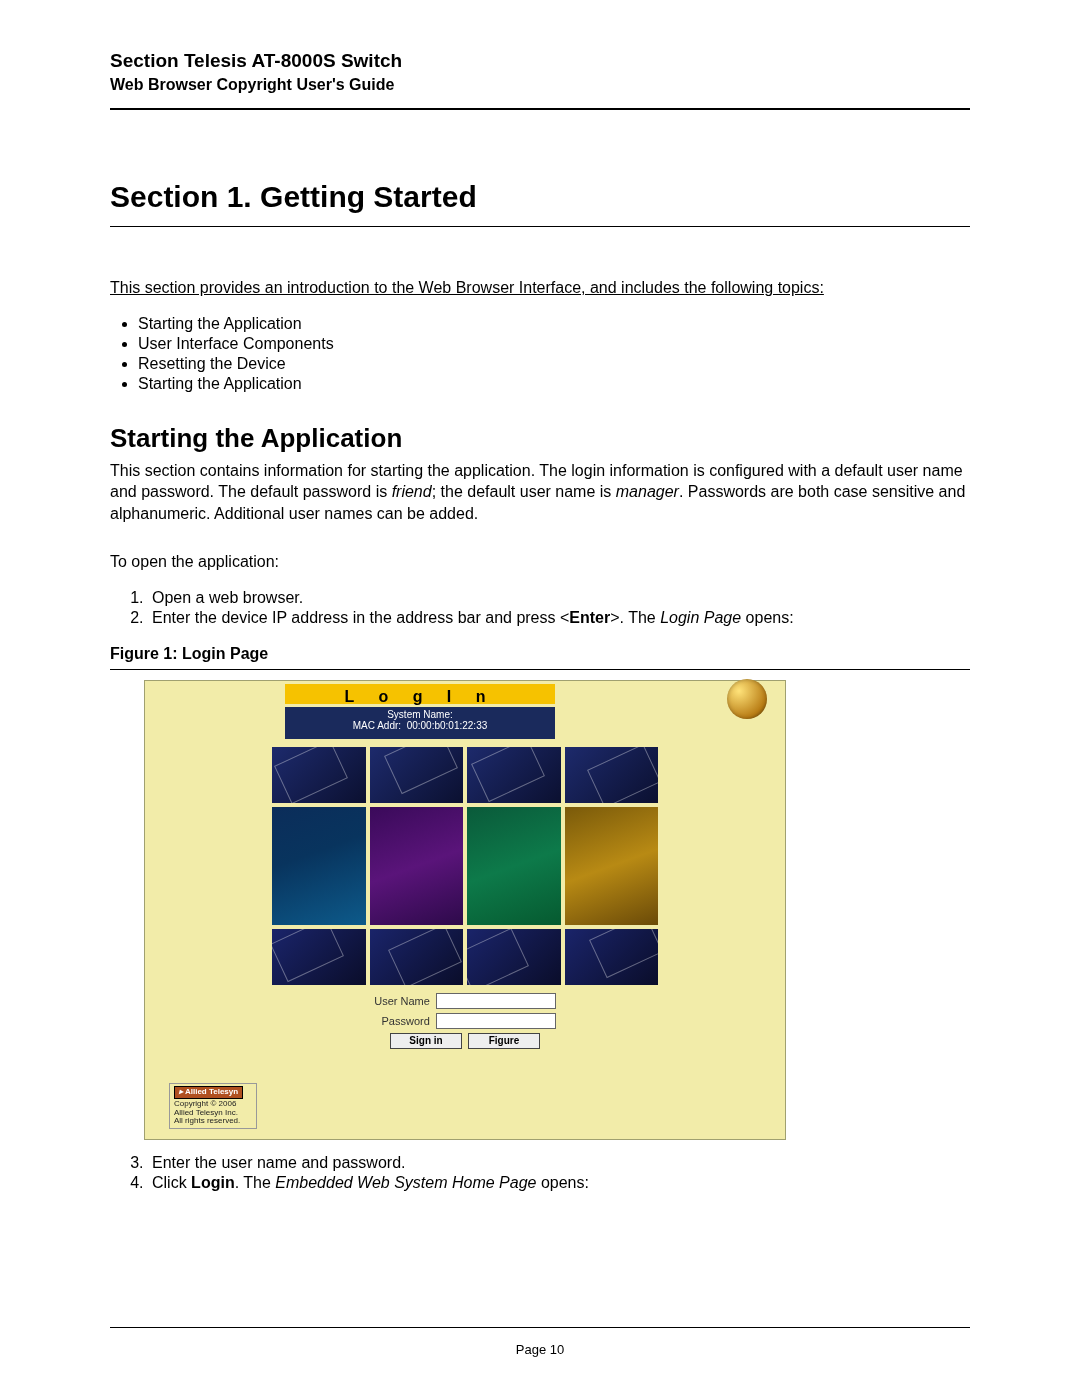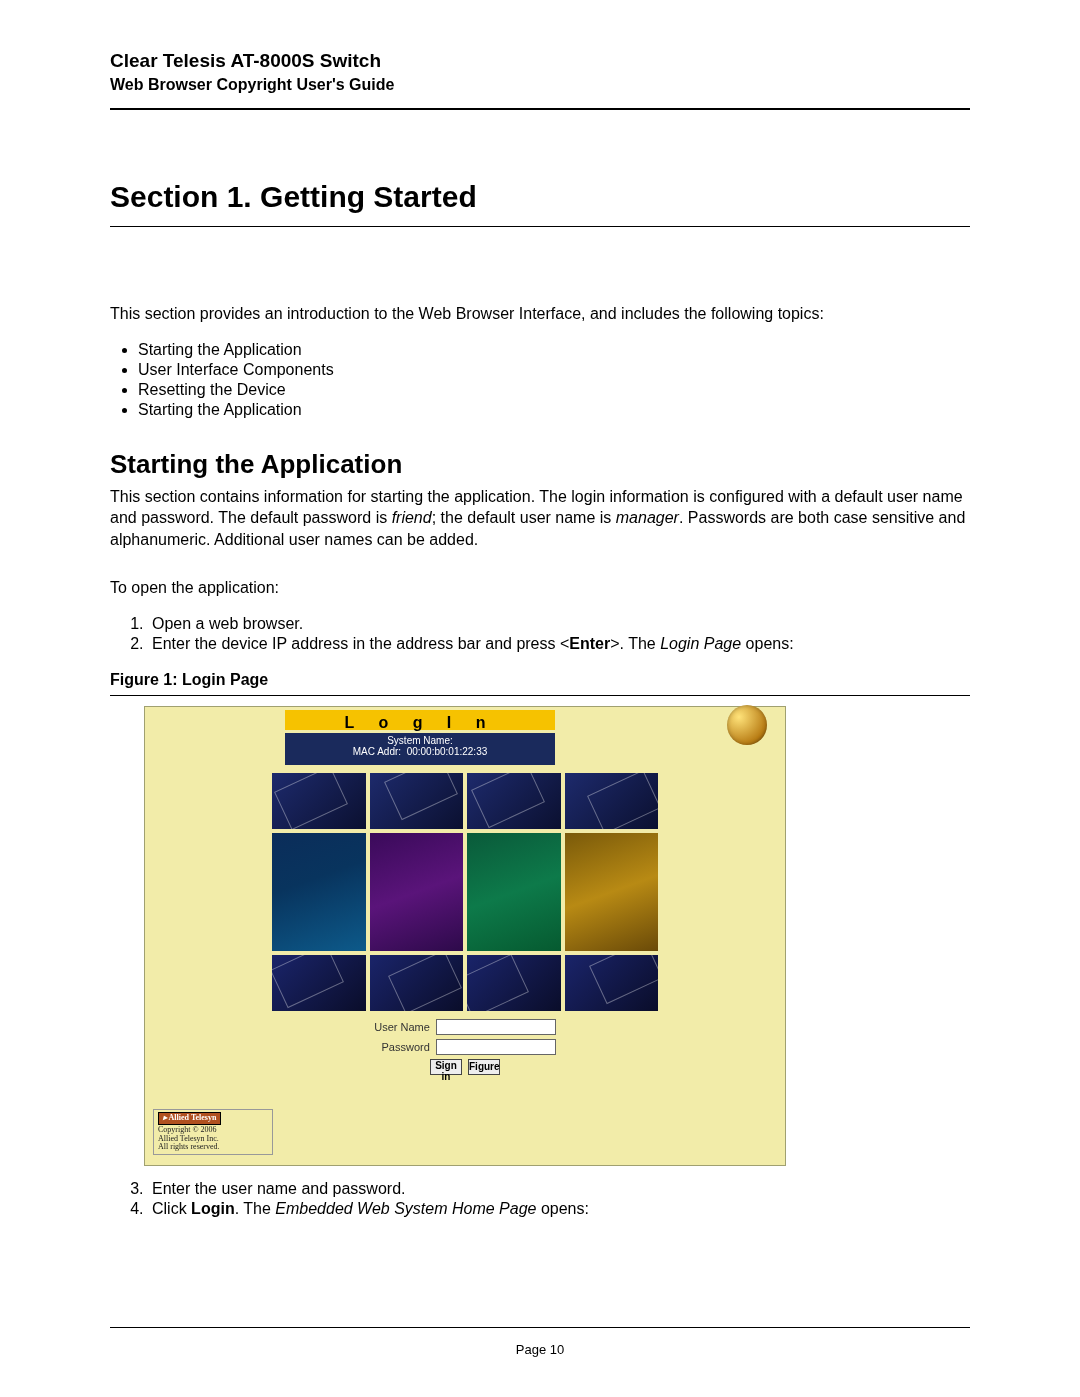--- a/index.html
+++ b/index.html
@@ -125,36 +125,35 @@
     font-size: 11px;
     padding: 0 2px;
   }
   .lf-buttons {
     display: flex;
     justify-content: center;
     gap: 6px;
     margin-top: 4px;
   }
   .lf-buttons button {
-    width: 32px;
+    width: 72px;
     height: 16px;
     border: 1px solid #444;
     background: #eee;
     font-size: 10px;
     font-weight: bold;
     padding: 0;
     cursor: pointer;
   }
   .lf-footer {
-    margin: 34px 0 6px 8px;
-    width: 120px;
+    margin: 34px 0 6px 24px;
+    width: 88px;
     font-size: 8px;
     color: #222;
     line-height: 1.1;
-    font-family: Liberation Serif, serif;
   }
   .lf-footer .logo {
     display: inline-block;
     color: #fff;
     background: #b05020;
     font-weight: bold;
     font-size: 8px;
     padding: 1px 4px;
     border: 1px solid #000;
     margin-bottom: 1px;
@@ -170,28 +169,28 @@
     text-align: center;
     font-size: 13px;
   }
   .page-footer .rule { margin-bottom: 14px; }
 </style>
 </head>
 <body>
 
 <div class="page">
 
-  <div class="hdr-title">Clear Telesis AT-8000S Switch</div>
+  <div class="hdr-title">Section Telesis AT-8000S Switch</div>
   <div class="hdr-sub">Web Browser Copyright User's Guide</div>
   <hr class="rule">
 
   <div class="section-title">Section 1.  Getting Started</div>
   <hr class="rule thin">
 
-  <p class="para" style="margin-top:76px;">This section provides an introduction to the Web Browser Interface, and includes the following topics:</p>
+  <p class="para" style="margin-top:50px;text-decoration:underline;">This section provides an introduction to the Web Browser Interface, and includes the following topics:</p>
   <ul class="topics">
     <li>Starting the Application</li>
     <li>User Interface Components</li>
     <li>Resetting the Device</li>
     <li>Starting the Application</li>
   </ul>
 
   <div class="h2">Starting the Application</div>
   <p class="para" style="margin-top:6px;">
     <span>This section contains information for starting the application. The login information is configured with a default user name and password. The default password is </span><span class="italic">friend</span><span>; the default user name is </span><span class="italic">manager</span><span>. Passwords are both case sensitive and alphanumeric. Additional user names can be added.</span>

